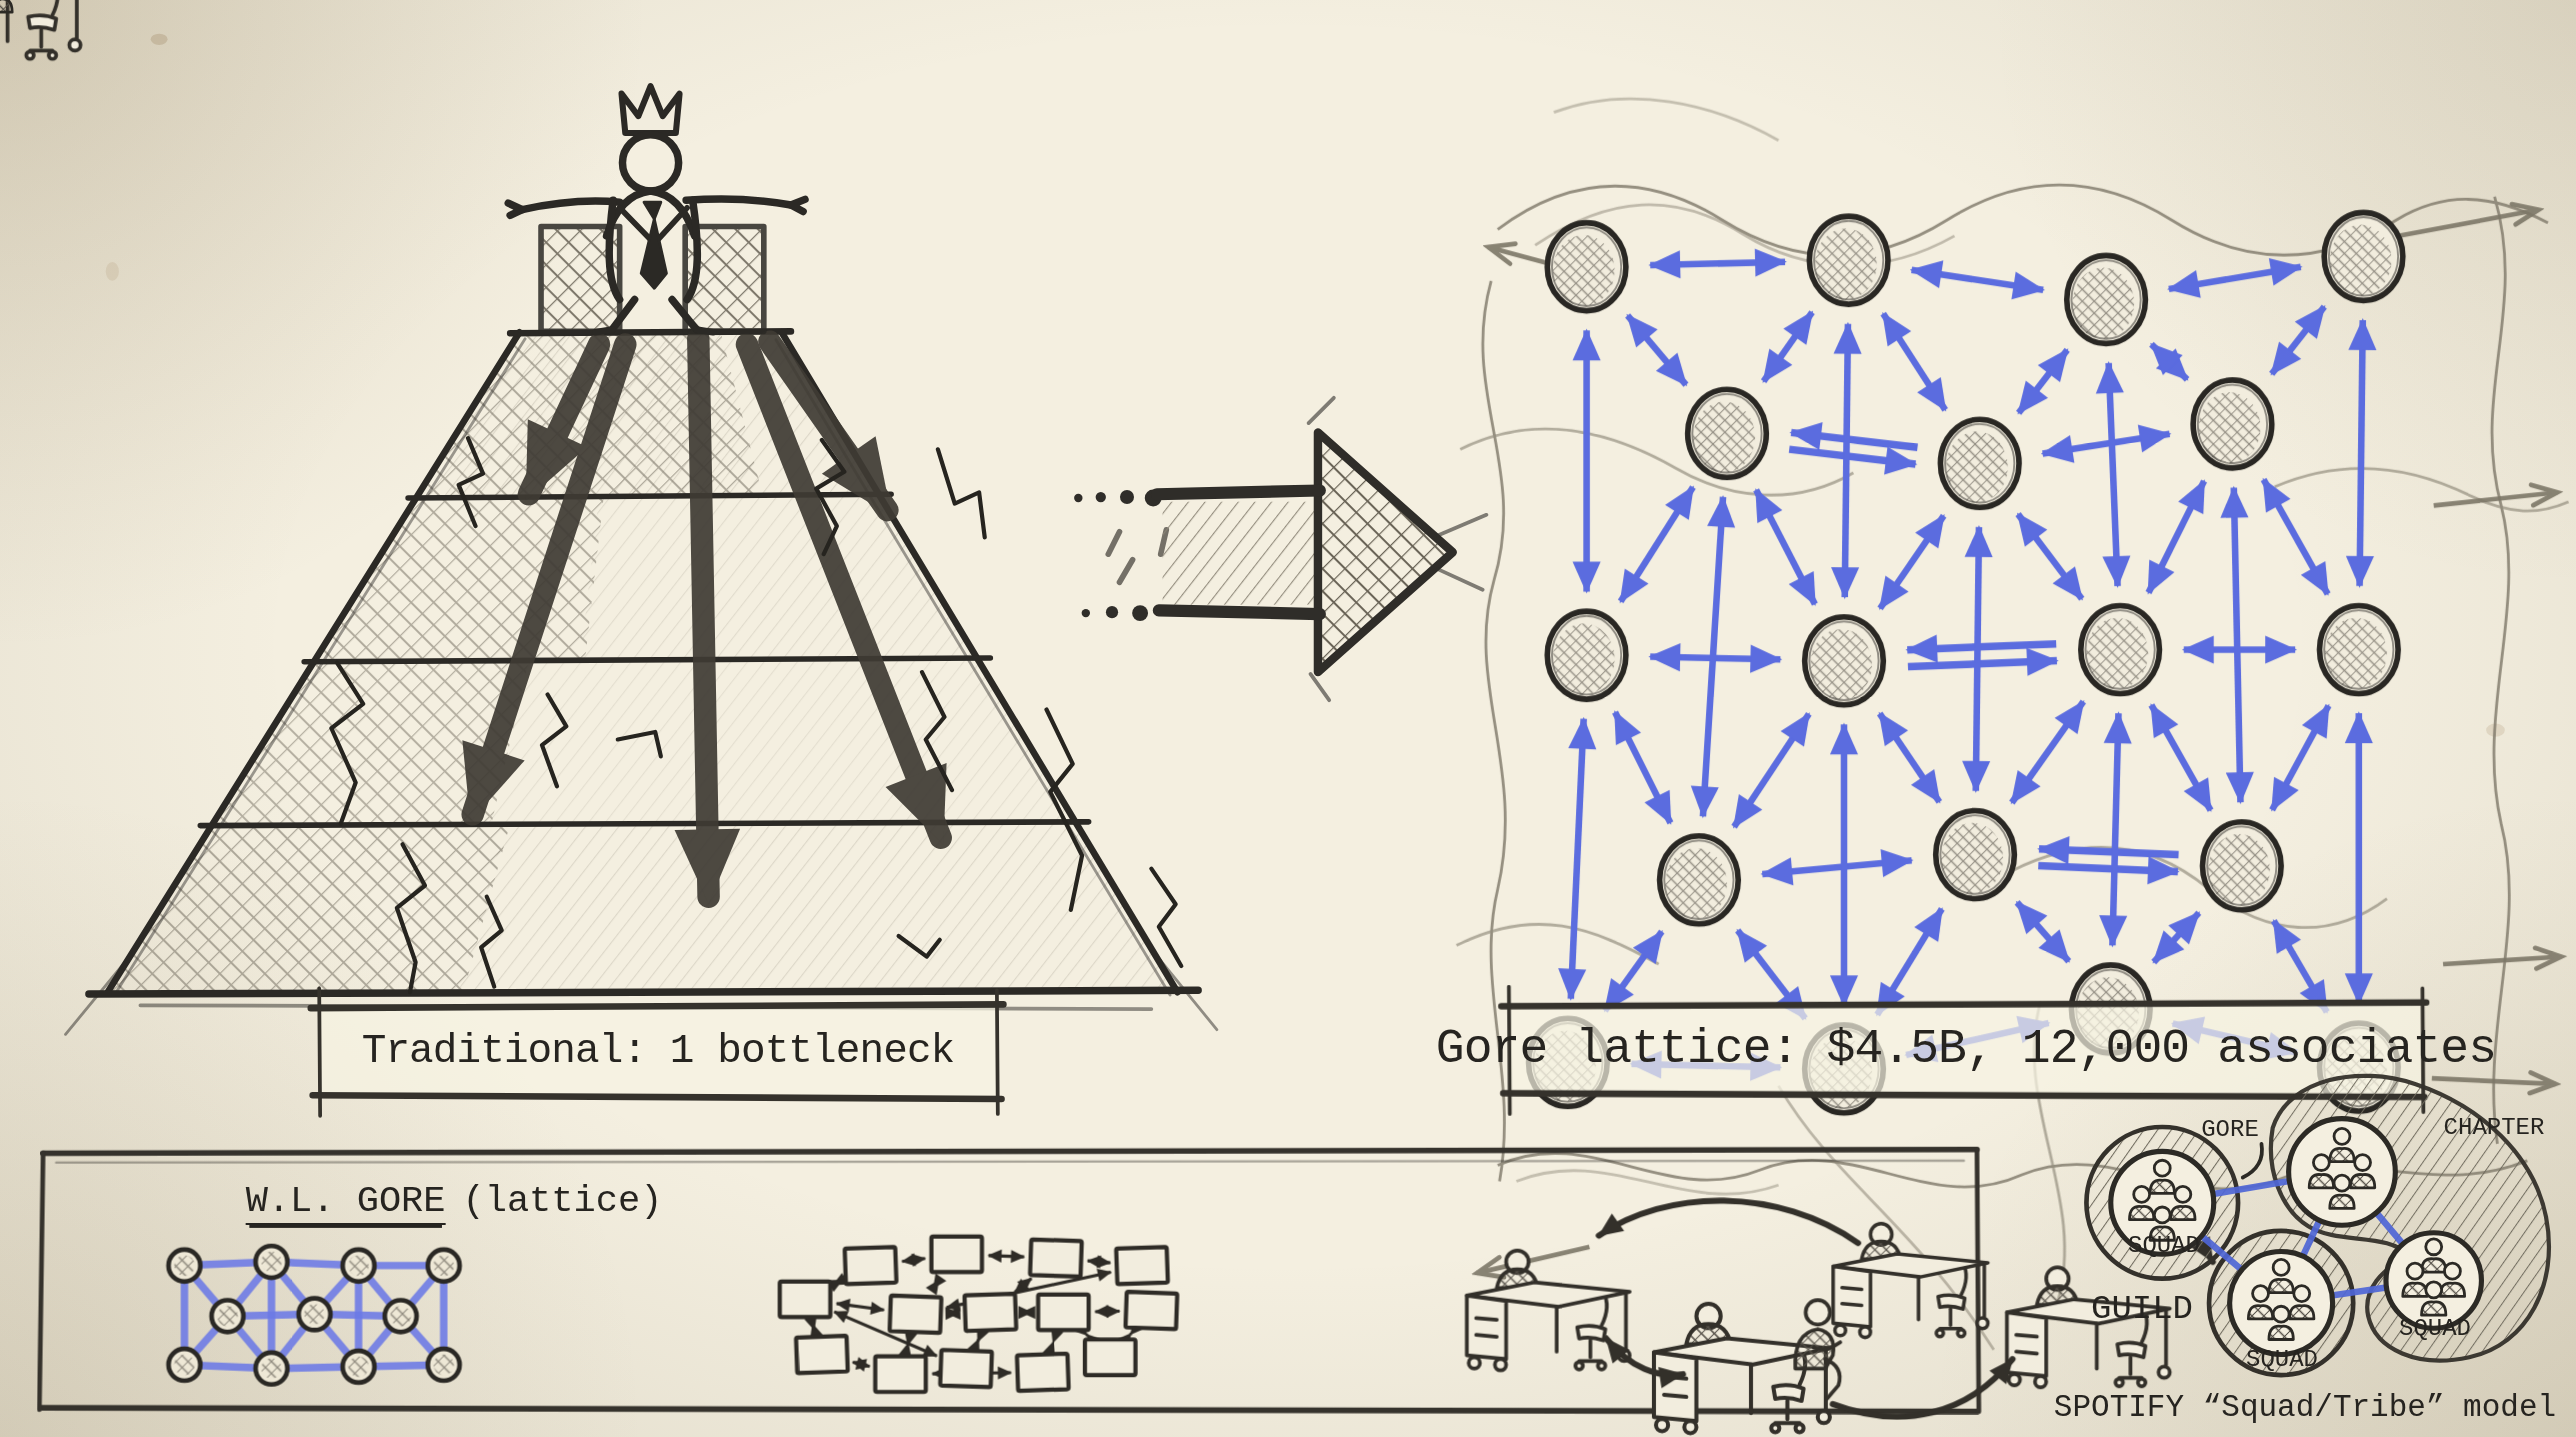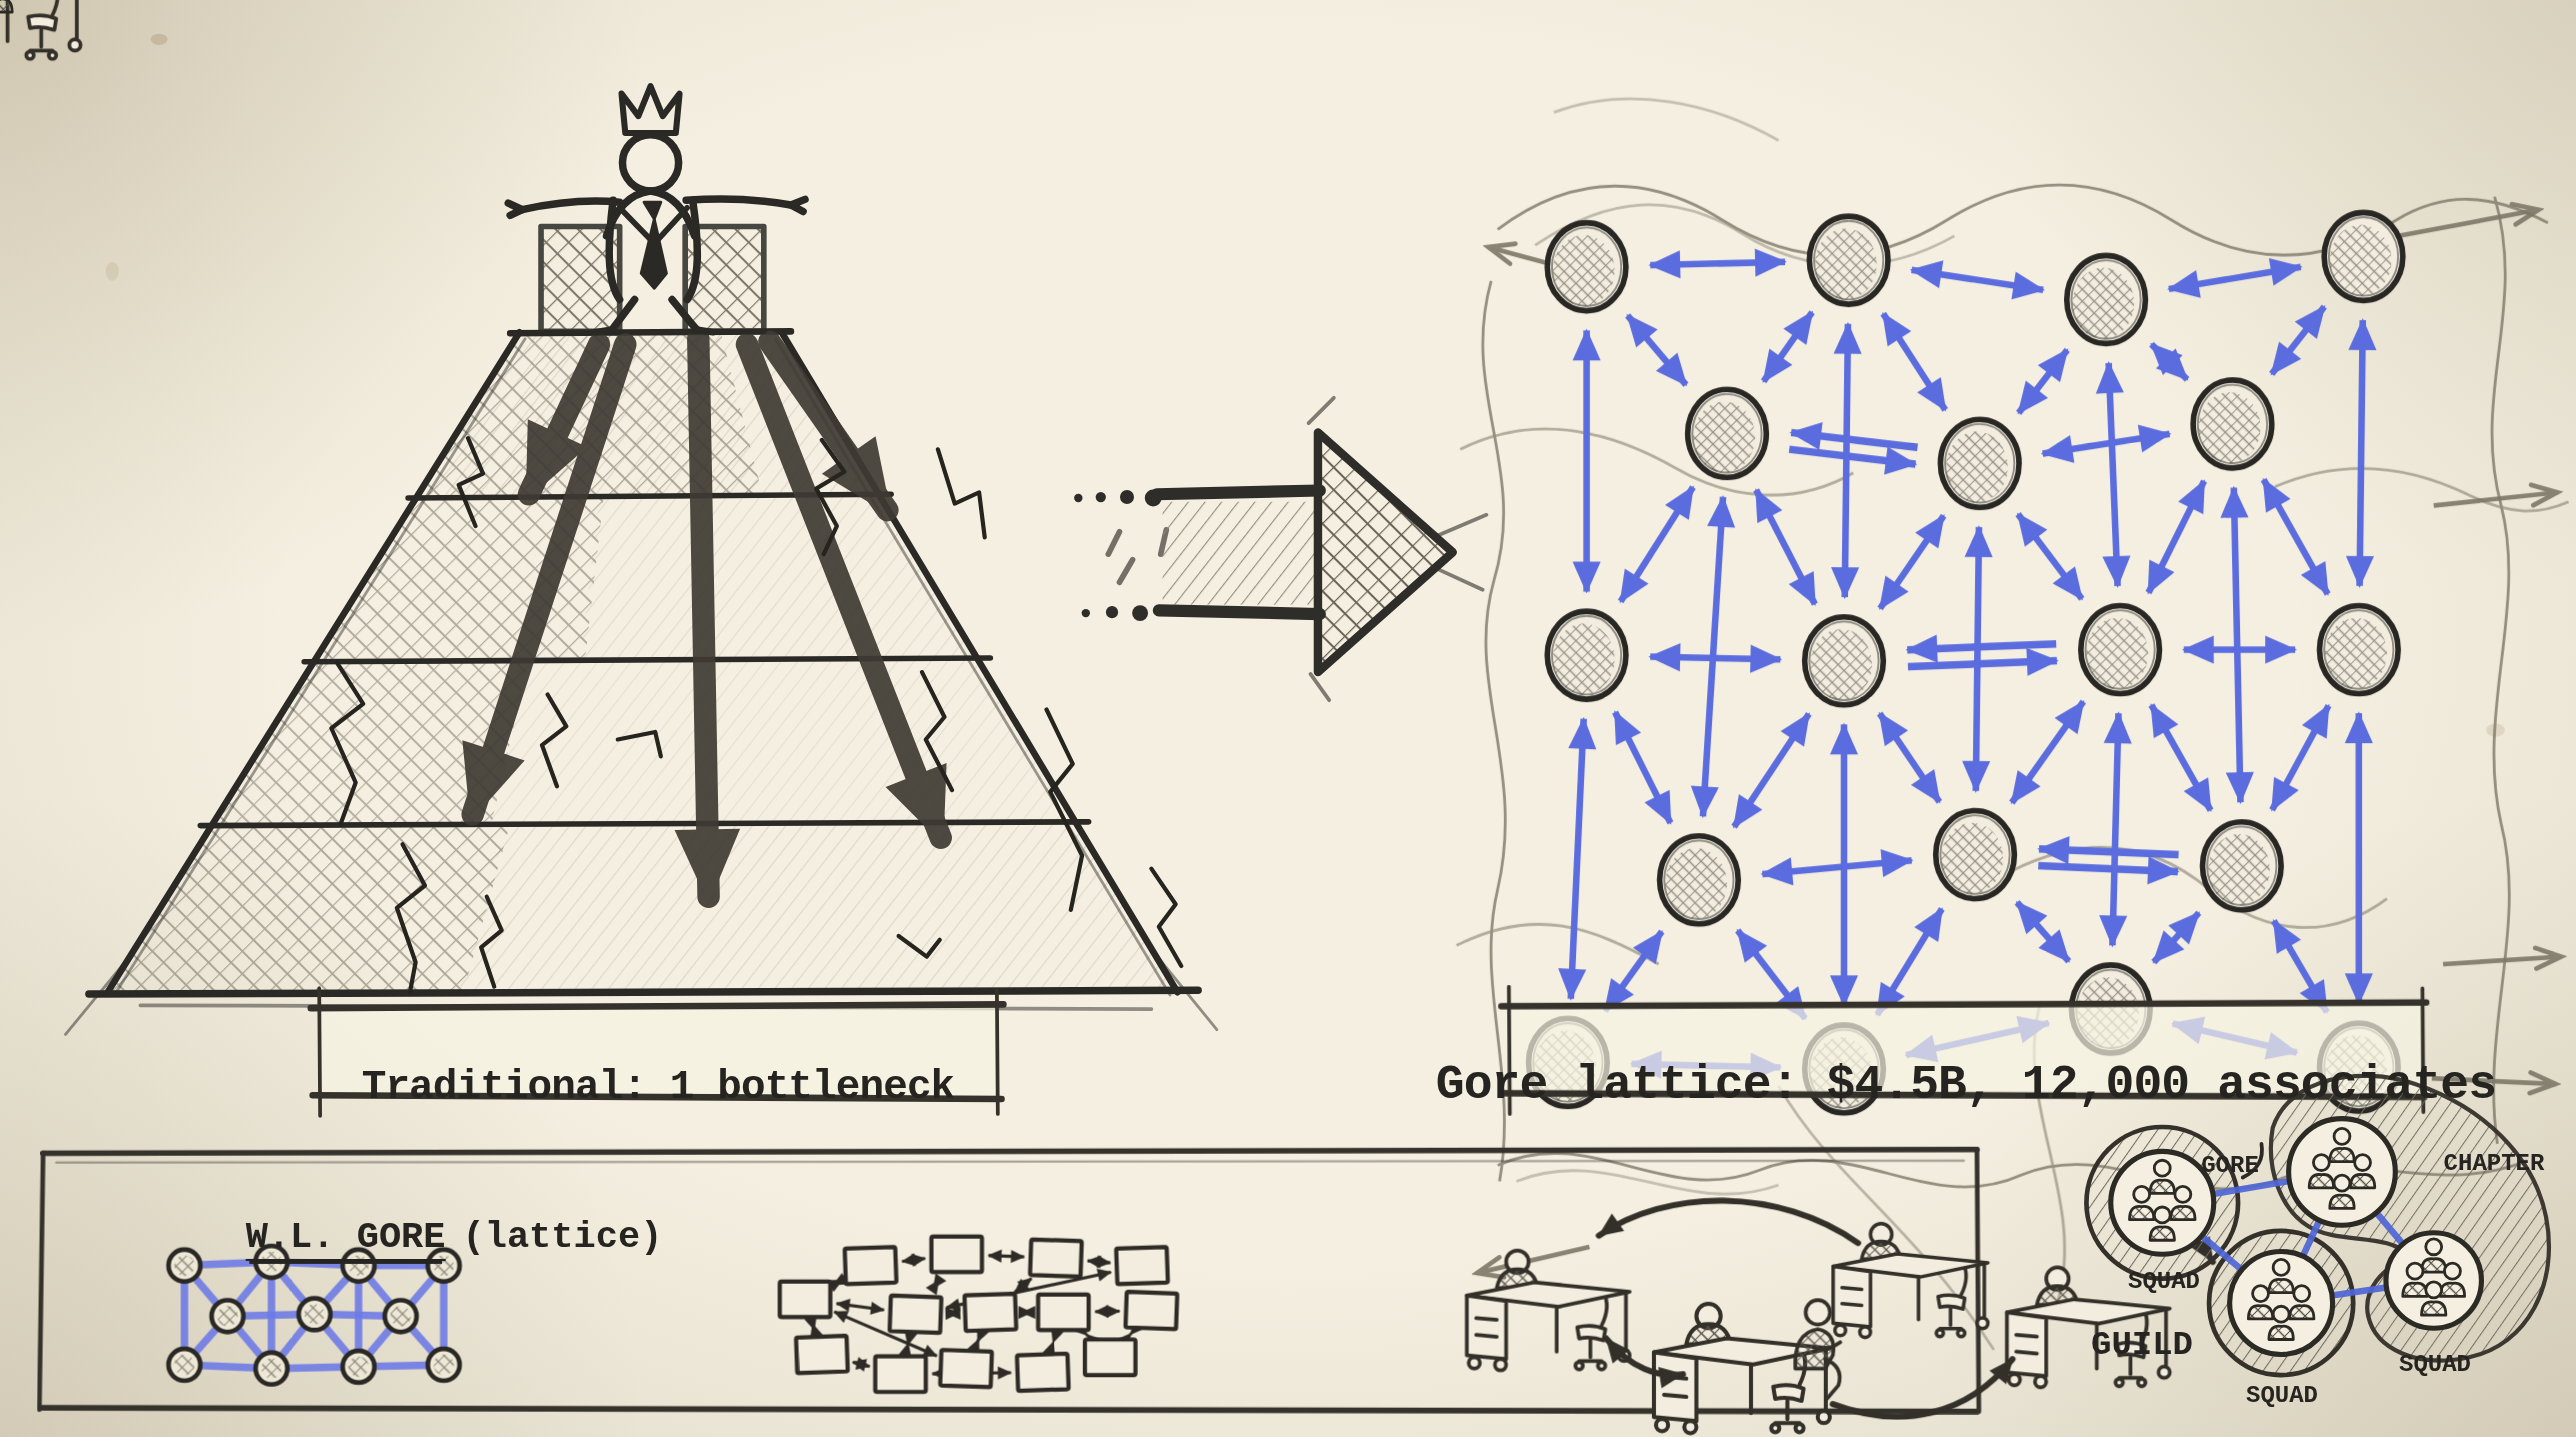--- a/index.html
+++ b/index.html
@@ -7,21 +7,21 @@
   .canvas{position:relative;width:2576px;height:1438px;
     background:
       radial-gradient(circle at 0% 0%, rgba(130,108,66,.20), rgba(130,108,66,0) 22%),
       radial-gradient(circle at 100% 0%, rgba(120,100,60,.10), rgba(120,100,60,0) 20%),
       radial-gradient(circle at 0% 100%, rgba(120,100,60,.12), rgba(120,100,60,0) 22%),
       radial-gradient(circle at 100% 100%, rgba(120,100,60,.12), rgba(120,100,60,0) 22%),
       radial-gradient(ellipse at 50% 45%, rgba(0,0,0,0) 55%, rgba(96,84,52,.14) 100%),
       #f4efe0;}
   svg.drawing{position:absolute;inset:0;z-index:1;}
   .txt{position:absolute;z-index:2;color:var(--ink,#262420);white-space:nowrap;
-       transform:translate(-50%,-50%);font-weight:700;margin-top:36px;}
+       transform:translate(-50%,-50%);font-weight:400;}
   .cap{font-size:41px;letter-spacing:-0.9px;}
   .cap-r{font-size:48px;letter-spacing:-0.9px;}
   .ex{font-size:37px;}
   .ex .name{border-bottom:2.8px solid var(--ink,#262420);box-shadow:0 6.6px 0 -3.7px var(--ink,#262420);padding-bottom:0.9px;}
   .ex .detail{margin-left:17px;}
   .sp-small{font-size:24px;}
   .sp-guild{font-size:34px;}
   .sp-cap{font-size:31px;}
 </style>
 </head>
@@ -515,15 +515,16 @@
 <div class="txt ex" style="left:454px;top:1201px;">
   <span class="name">W.L. GORE</span><span class="detail">(lattice)</span>
 </div>
 
 <div class="txt sp-small" style="left:2230px;top:1129px;">GORE</div>
 <div class="txt sp-small" style="left:2494px;top:1127px;text-align:center;">CHAPTER</div>
 <div class="txt sp-guild" style="left:2142px;top:1309px;">GUILD</div>
 <div class="txt sp-small" style="left:2164px;top:1245px;">SQUAD</div>
 <div class="txt sp-small" style="left:2282px;top:1359px;">SQUAD</div>
 <div class="txt sp-small" style="left:2435px;top:1328px;">SQUAD</div>
+<div class="txt sp-cap" style="left:2305px;top:1407px;">SPOTIFY “Squad/Tribe” model</div>
 
 </div>
 
 
 </body></html>

